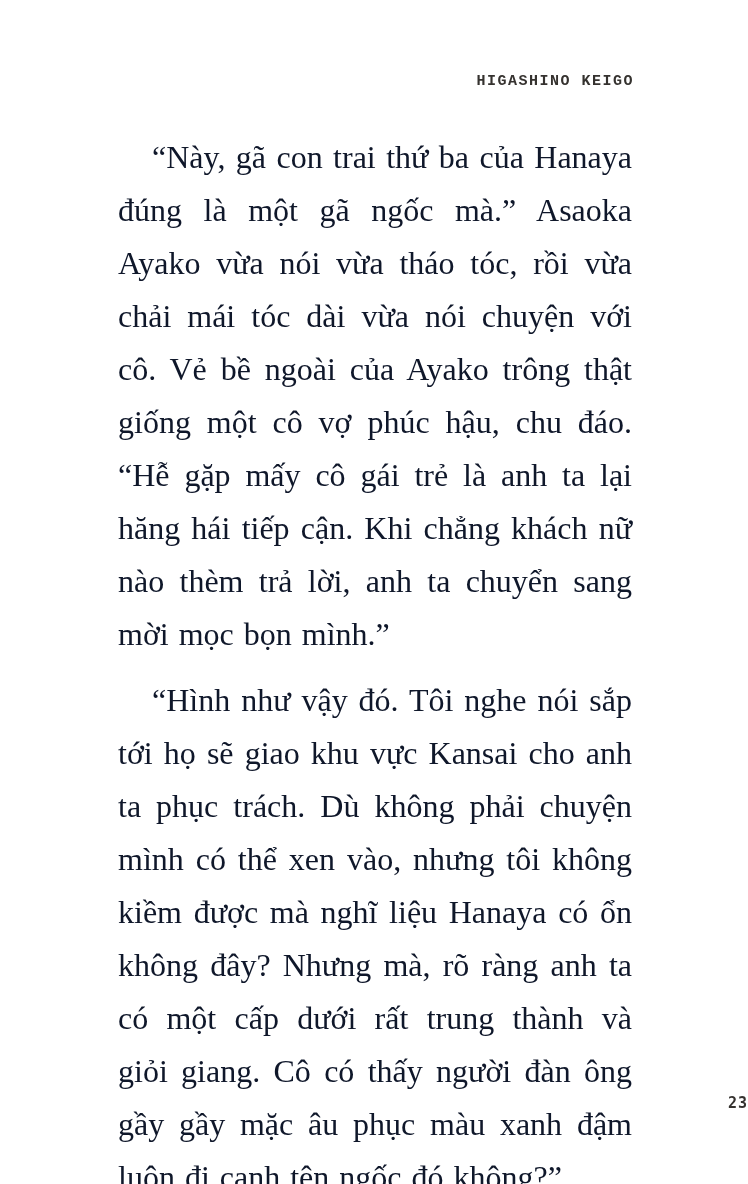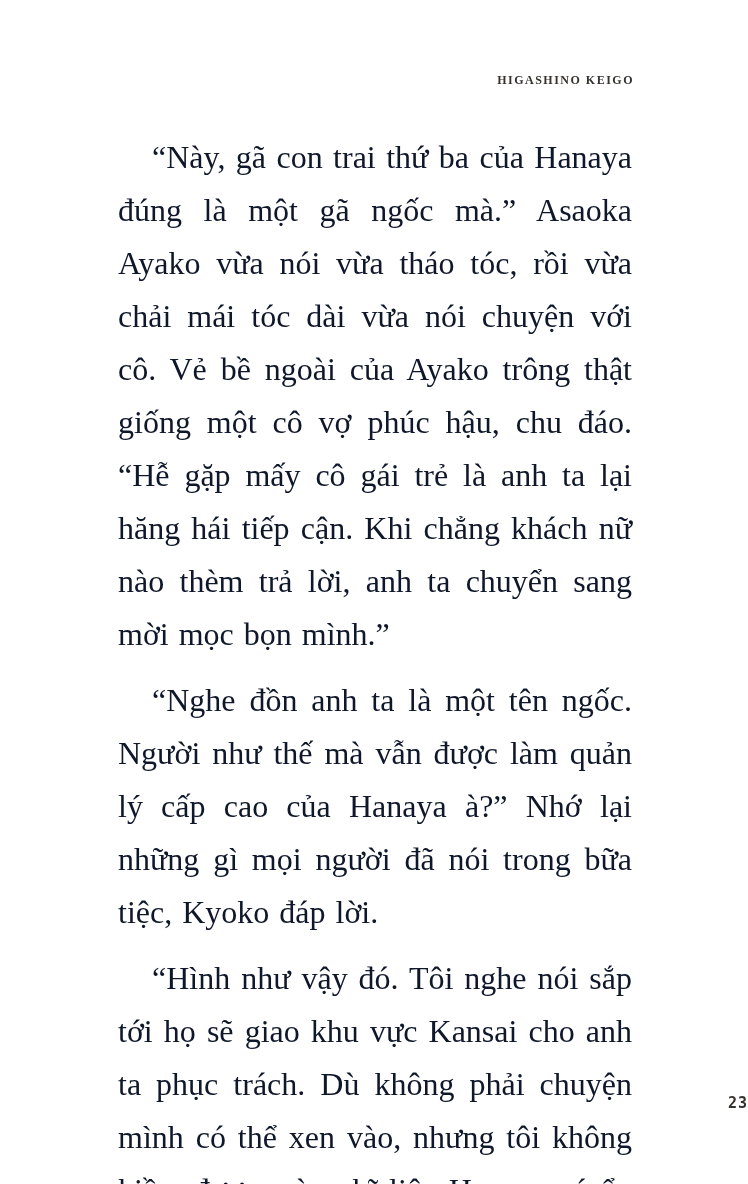--- a/index.html
+++ b/index.html
@@ -12,23 +12,23 @@
     width: 748px;
     height: 1184px;
     background: #ffffff;
     overflow: hidden;
     font-family: "Liberation Serif", serif;
   }
   .running-header {
     position: absolute;
     top: 73px;
     right: 114px;
-    font-family: Liberation Serif, serif;
+    font-family: Liberation Mono, monospace;
     font-weight: bold;
-    font-size: 12px;
+    font-size: 15px;
     letter-spacing: 1.5px;
     color: #35322f;
     white-space: nowrap;
   }
   .body-text {
     position: absolute;
     top: 131px;
     left: 118px;
     width: 514px;
     color: #0f172a;
@@ -56,20 +56,19 @@
 </style>
 </head>
 <body>
 
 <div class="page">
 
   <div class="running-header">HIGASHINO KEIGO</div>
 
   <div class="body-text">
     <p>“Này, gã con trai thứ ba của Hanaya đúng là một gã ngốc mà.” Asaoka Ayako vừa nói vừa tháo tóc, rồi vừa chải mái tóc dài vừa nói chuyện với cô. Vẻ bề ngoài của Ayako trông thật giống một cô vợ phúc hậu, chu đáo. “Hễ gặp mấy cô gái trẻ là anh ta lại hăng hái tiếp cận. Khi chẳng khách nữ nào thèm trả lời, anh ta chuyển sang mời mọc bọn mình.”</p>
-    <p>“Nghe đồn anh ta là một tên ngốc. Người như thế mà vẫn được làm quản lý cấp cao của Hanaya à?” Nhớ lại những gì mọi người đã nói trong bữa tiệc, Kyoko đáp lời.</p>
     <p>“Hình như vậy đó. Tôi nghe nói sắp tới họ sẽ giao khu vực Kansai cho anh ta phục trách. Dù không phải chuyện mình có thể xen vào, nhưng tôi không kiềm được mà nghĩ liệu Hanaya có ổn không đây? Nhưng mà, rõ ràng anh ta có một cấp dưới rất trung thành và giỏi giang. Cô có thấy người đàn ông gầy gầy mặc âu phục màu xanh đậm luôn đi cạnh tên ngốc đó không?”</p>
     <p>“A, cô nhắc tôi mới nhớ.” Kyoko chợt nghĩ tới đôi mắt sắc sảo của anh ta.</p>
   </div>
 
   <div class="page-number">23</div>
 
 </div>
 
 </body></html>

